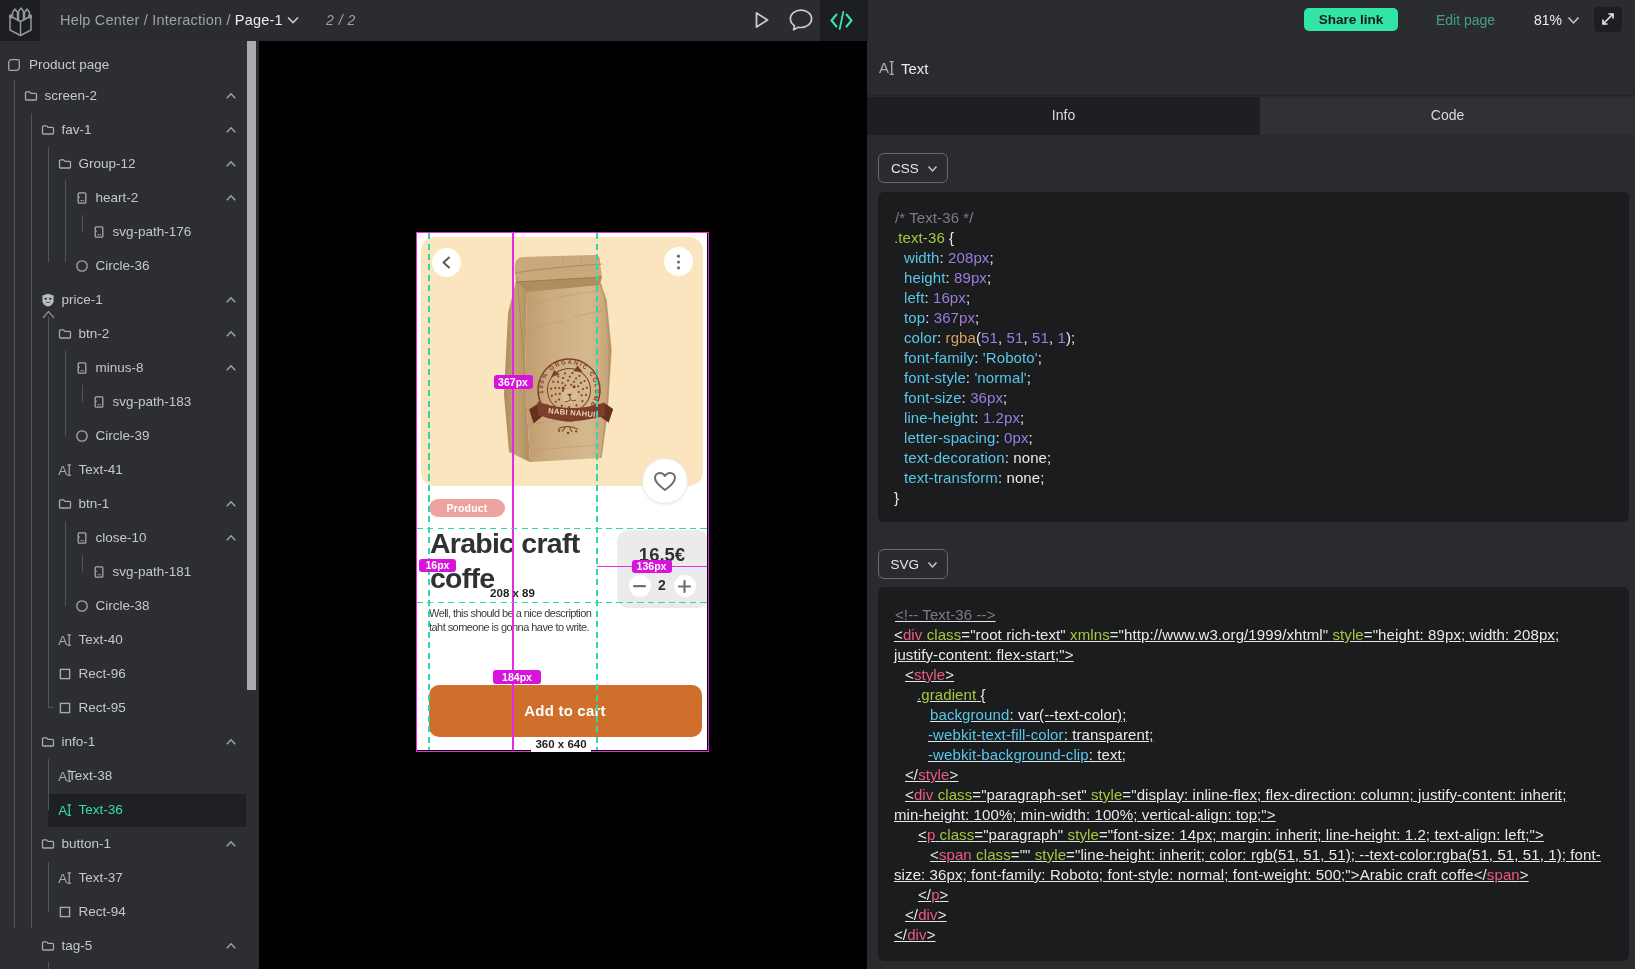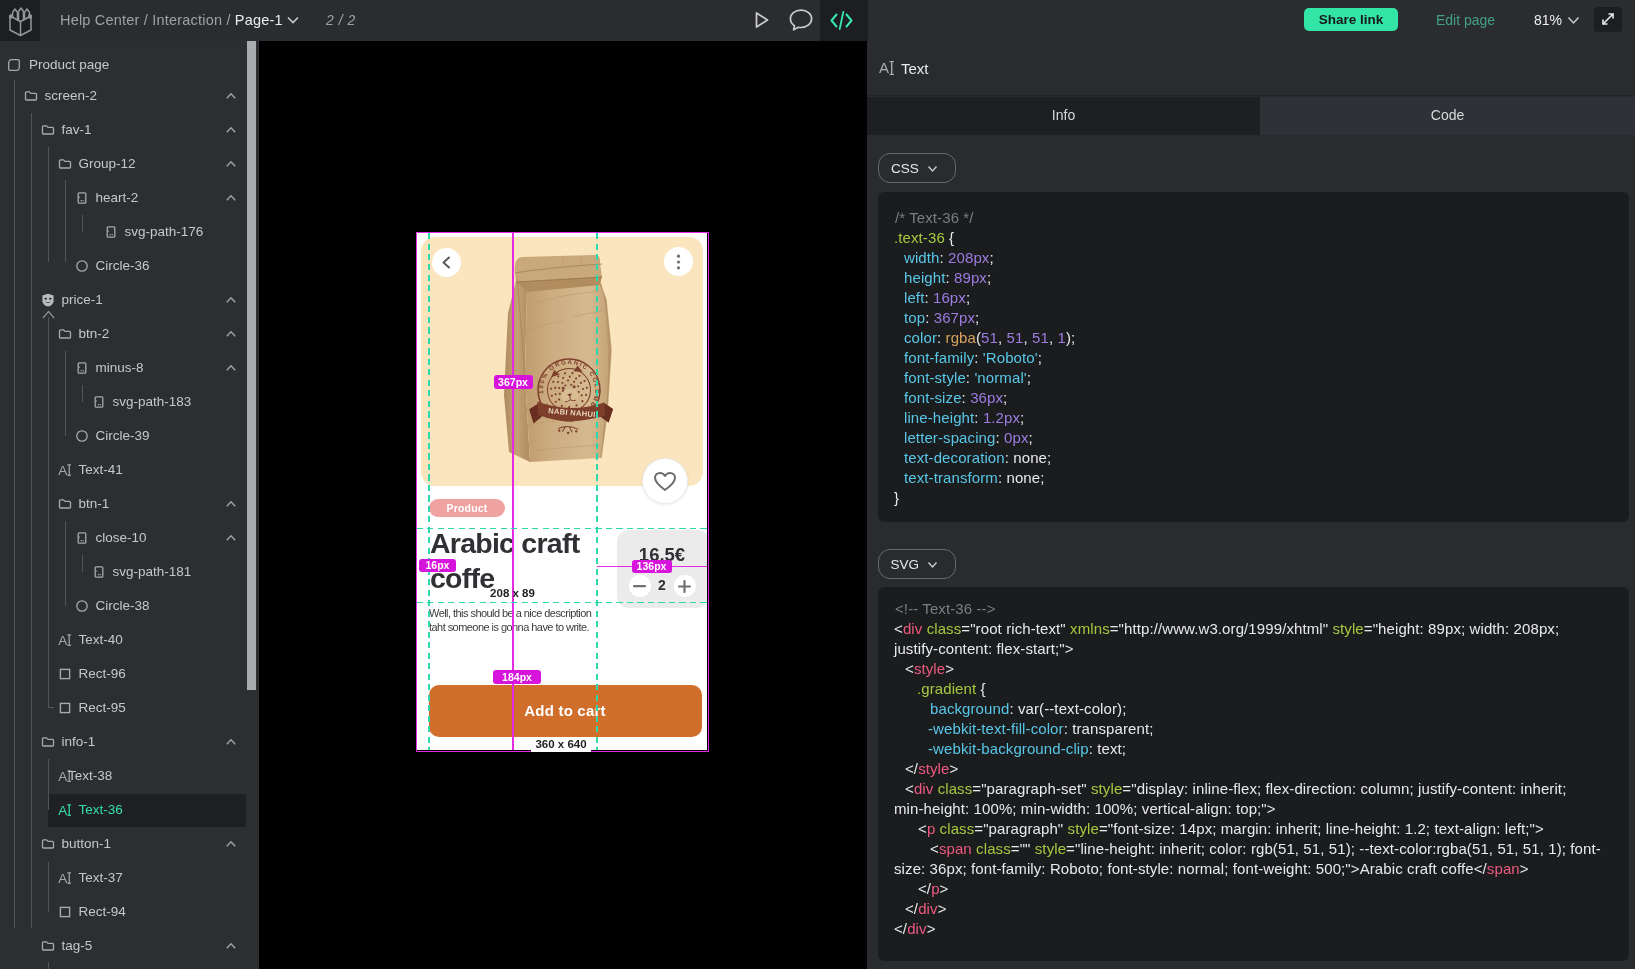--- a/index.html
+++ b/index.html
@@ -51,21 +51,21 @@
   .mlabel { position:absolute; height:14px; background:#D714DB; border-radius:3px; color:#fff; font-size:10.5px; font-weight:bold; text-align:center; line-height:14px; }
   .blabel { position:absolute; font-size:11.5px; font-weight:bold; color:#1F1F1F; text-align:center; }
 
   
   #rpanel { position:absolute; left:867px; top:41px; width:768px; height:928px; background:#2A2B2E; }
   #rp-head { position:absolute; left:0; top:0; width:768px; height:55px; border-bottom:1px solid #222326; }
   #rp-head .t { position:absolute; left:34px; top:19px; font-size:15px; color:#E8EAEC; }
   #tabs { position:absolute; left:0; top:56px; width:768px; height:38px; background:#1E1F22; }
   #tab-code { position:absolute; left:393px; top:0; width:375px; height:38px; background:#303136; }
   .tabt { position:absolute; top:10px; width:100%; text-align:center; font-size:14px; color:#D6D8DA; }
-  .dd { position:absolute; width:78px; height:30px; border:1px solid #67696D; border-radius:12px; color:#E4E6E8; font-size:13.5px; }
+  .dd { position:absolute; width:70px; height:30px; border:1px solid #67696D; border-radius:6px; color:#E4E6E8; font-size:13.5px; }
   .dd span { position:absolute; left:12px; top:7px; }
   .codeblock { position:absolute; left:11px; width:751px; background:#1B1C1E; border-radius:6px; font-size:15px; line-height:20px; letter-spacing:0.1px; color:#E8E9EB; }
   .cl { white-space:pre; }
   .c-com { color:#7B7D81; }
   .c-grn { color:#A4C93F; }
   .c-cyn { color:#58C7E8; }
   .c-pur { color:#9C7CE0; }
   .c-org { color:#D9A35F; }
   .c-red { color:#EE5980; }
 </style>
@@ -161,21 +161,21 @@
     <div class="trow" style="left:0;top:140px;width:259px;">
         <svg class="ticon" style="left:74.5px" viewBox="0 0 14 14">
           <rect x="3.2" y="1.8" width="7.6" height="10.4" rx="1" stroke="#A6A9AD" stroke-width="1.3" fill="none"></rect>
           <path d="M3.2 6.2 h1.6 M5.6 9.6 h1.2 M7.6 9.6 h1.2" stroke="#A6A9AD" stroke-width="1.2" fill="none"></path>
         </svg>
         <span class="lbl" style="left:95.5px">heart-2</span>
         <svg class="chev" viewBox="0 0 14 14">
           <path d="M2.8 9.2 L7 4.8 L11.2 9.2" stroke="#9EA2A6" stroke-width="1.5" fill="none"></path>
         </svg>
       </div>
-    <div class="trow" style="left:12px;top:174px;width:259px;">
+    <div class="trow" style="left:0;top:174px;width:259px;">
         <svg class="ticon" style="left:91.5px" viewBox="0 0 14 14">
           <rect x="3.2" y="1.8" width="7.6" height="10.4" rx="1" stroke="#A6A9AD" stroke-width="1.3" fill="none"></rect>
           <path d="M3.2 6.2 h1.6 M5.6 9.6 h1.2 M7.6 9.6 h1.2" stroke="#A6A9AD" stroke-width="1.2" fill="none"></path>
         </svg>
         <span class="lbl" style="left:112.5px">svg-path-176</span>
       </div>
     <div class="trow" style="left:0;top:208px;width:259px;">
         <svg class="ticon" style="left:74.5px" viewBox="0 0 14 14">
           <circle cx="7" cy="7" r="5.2" stroke="#A6A9AD" stroke-width="1.3" fill="none"></circle>
         </svg>
@@ -542,21 +542,21 @@
     <div class="cl" style="margin-left:10px"><span class="c-cyn">text-decoration</span>: none;</div>
     <div class="cl" style="margin-left:10px"><span class="c-cyn">text-transform</span>: none;</div>
     <div class="cl" style="margin-left:0px">}</div>
     </div>
     <div class="dd" style="left:10.5px;top:508px;">
         <span>SVG</span>
         <svg style="position:absolute;left:48px;top:11px" width="11" height="8" viewBox="0 0 11 8">
           <path d="M1.5 1.5 L5.5 6 L9.5 1.5" stroke="#C9CBCE" stroke-width="1.4" fill="none"></path>
         </svg>
       </div>
-    <div class="codeblock" style="top:546px;height:374px;padding:12px 14px 14px 16px;">
+    <div class="codeblock" style="top:546px;height:374px;padding:18px 14px 14px 16px;text-decoration:underline;">
     <div class="cl" style="margin-left:1px"><span class="c-com">&lt;!-- Text-36 --&gt;</span></div>
     <div class="cl" style="margin-left:0px">&lt;<span class="c-red">div</span> <span class="c-grn">class</span>="root rich-text" <span class="c-grn">xmlns</span>="http://www.w3.org/1999/xhtml" <span class="c-grn">style</span>="height: 89px; width: 208px;</div>
     <div class="cl" style="margin-left:0px">justify-content: flex-start;"&gt;</div>
     <div class="cl" style="margin-left:11px">&lt;<span class="c-red">style</span>&gt;</div>
     <div class="cl" style="margin-left:23px"><span class="c-grn">.gradient</span> {</div>
     <div class="cl" style="margin-left:36px"><span class="c-cyn">background</span>: var(--text-color);</div>
     <div class="cl" style="margin-left:34px"><span class="c-cyn">-webkit-text-fill-color</span>: transparent;</div>
     <div class="cl" style="margin-left:34px"><span class="c-cyn">-webkit-background-clip</span>: text;</div>
     <div class="cl" style="margin-left:11px">&lt;/<span class="c-red">style</span>&gt;</div>
     <div class="cl" style="margin-left:11px">&lt;<span class="c-red">div</span> <span class="c-grn">class</span>="paragraph-set" <span class="c-grn">style</span>="display: inline-flex; flex-direction: column; justify-content: inherit;</div>

